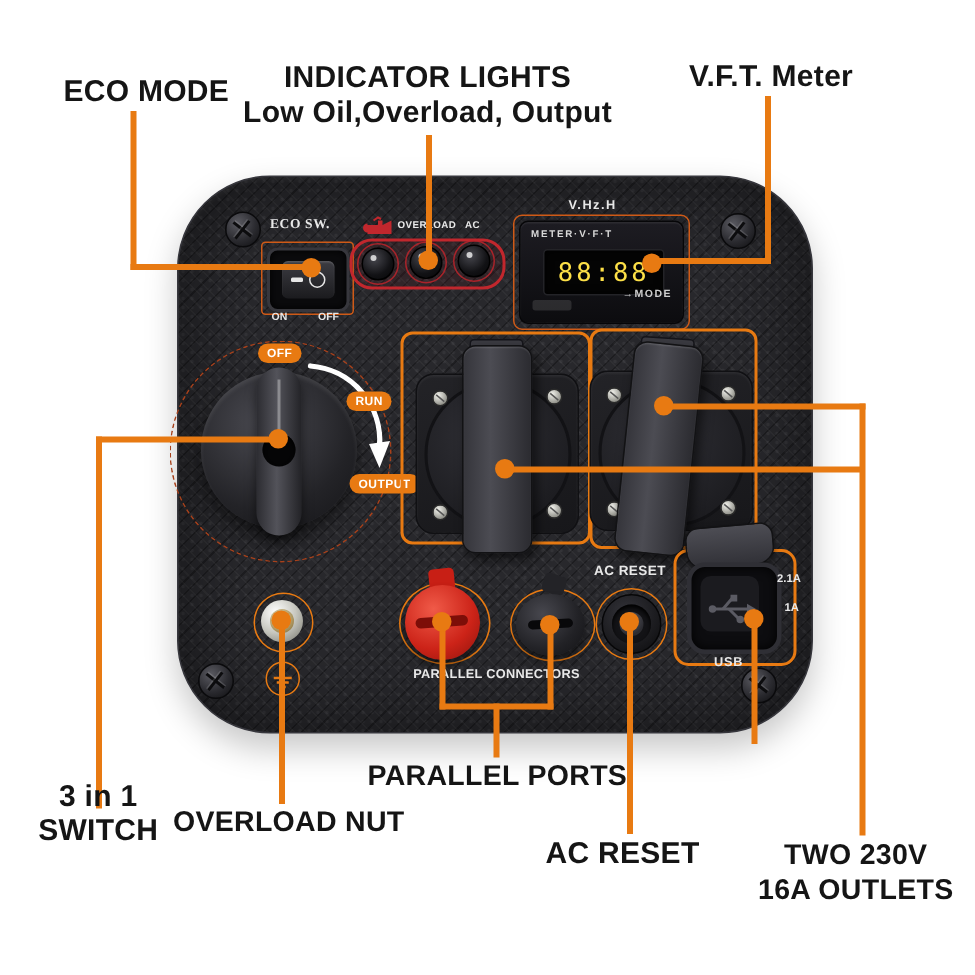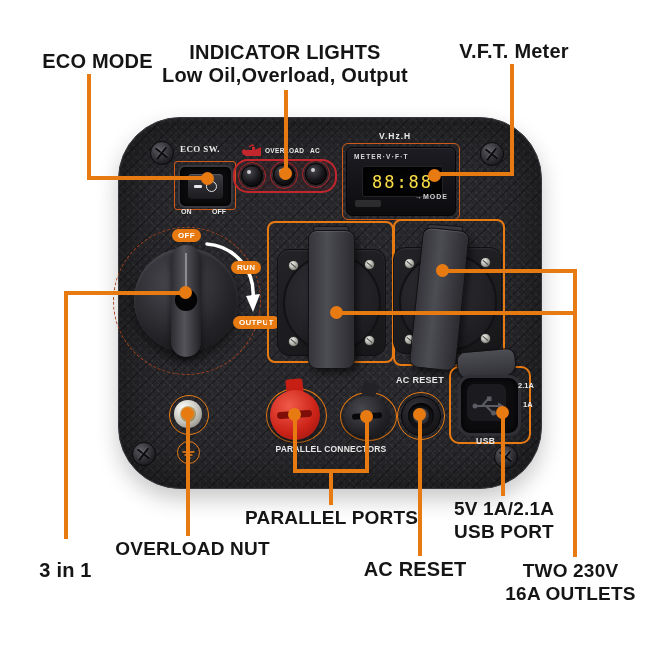--- a/index.html
+++ b/index.html
@@ -291,28 +291,25 @@
   <div class="cdot" style="left:436px;top:264px;"></div>
   <div class="cdot" style="left:330px;top:306px;"></div>
 
   <div class="callout" style="left:40px;top:50px;width:115px;">ECO MODE</div>
   <div class="callout" style="left:160px;top:41px;width:250px;">
     <div>INDICATOR LIGHTS</div>
     <div>Low Oil,Overload, Output</div>
   </div>
   <div class="callout" style="left:453px;top:40px;width:122px;">V.F.T. Meter</div>
 
-  <div class="callout" style="left:13px;top:559px;width:105px;">
+  <div class="callout" style="left:13px;top:520px;width:105px;">
     <div>3 in 1</div>
+    <div>SWITCH</div>
   </div>
   <div class="callout" style="left:115px;top:537px;width:155px;font-size:19px;">OVERLOAD NUT</div>
   <div class="callout" style="left:245px;top:506px;width:160px;font-size:19px;">PARALLEL PORTS</div>
   <div class="callout" style="left:355px;top:558px;width:120px;">AC RESET</div>
-  <div class="callout" style="left:444px;top:497px;width:120px;font-size:19px;">
-    <div>5V 1A/2.1A</div>
-    <div>USB PORT</div>
-  </div>
   <div class="callout" style="left:498px;top:559px;width:145px;font-size:19px;">
     <div>TWO 230V</div>
     <div>16A OUTLETS</div>
   </div>
 
 </div>
 
 </body></html>

